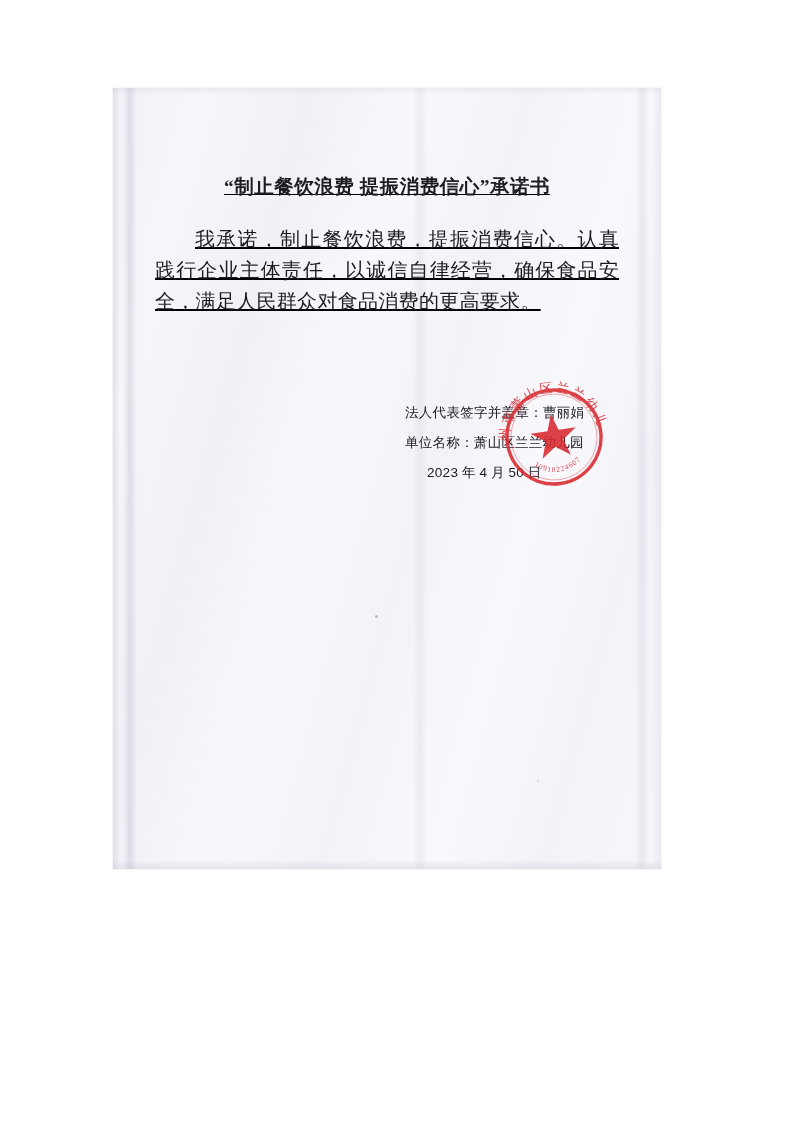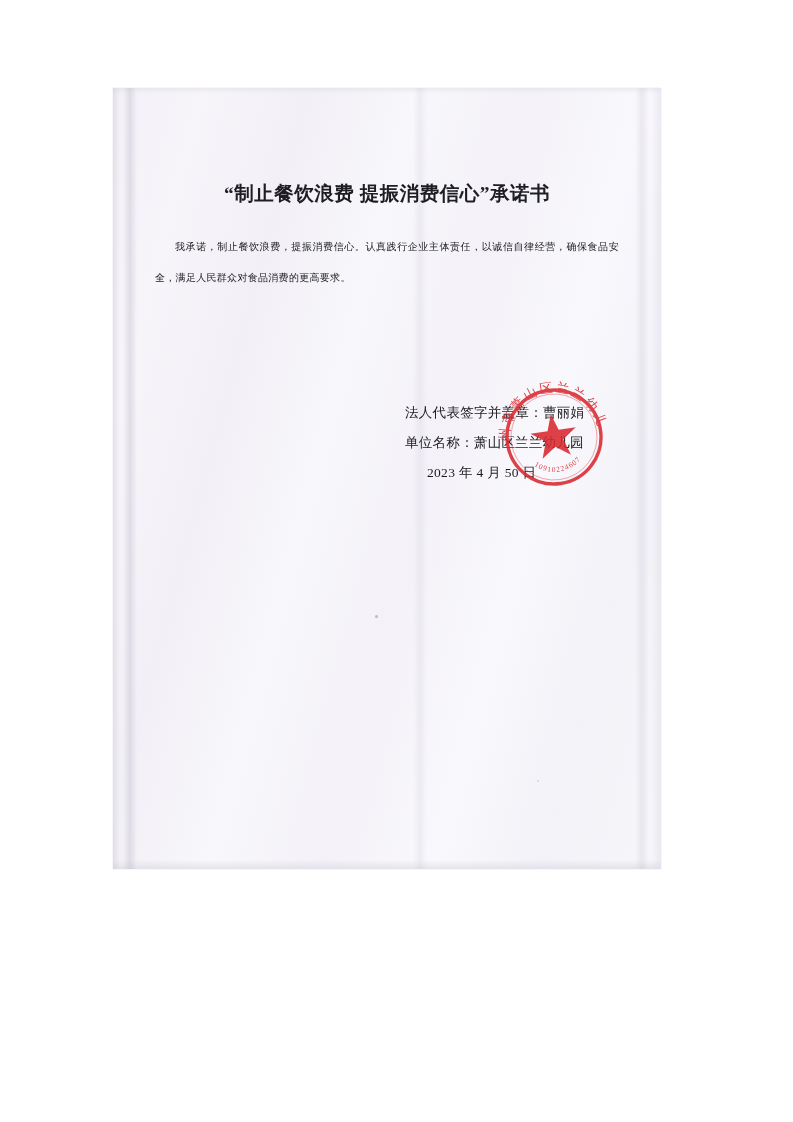--- a/index.html
+++ b/index.html
@@ -54,34 +54,35 @@
     pointer-events: none;
   }
   .fold-a { left: 10px; }
   .fold-b { left: 300px; opacity: .45; }
   .fold-c { right: 12px; opacity: .6; }
 
   
   .doc-body {
     position: absolute;
     left: 0; right: 0; top: 0;
-    padding: 14px 42px;
+    padding: 7px 42px;
+    text-decoration: underline;
   }
   .doc-title {
     margin-top: 78px;
     text-align: center;
     font-size: 19.5px;
     font-weight: bold;
     letter-spacing: 0.5px;
     color: #1d1d22;
     font-family: "Liberation Serif", "DejaVu Serif", serif;
   }
   .doc-para {
     margin-top: 24px;
-    font-size: 10px;
+    font-size: 20px;
     line-height: 31px;
     color: #1b1b20;
     text-align: justify;
     text-indent: 2em;
     letter-spacing: 0.3px;
   }
 
   
   .sign-block {
     position: absolute;
@@ -94,21 +95,21 @@
     letter-spacing: 0.3px;
   }
   .sign-line { white-space: nowrap; }
   .sign-line .filled {
     letter-spacing: 0.2px;
   }
   .date-line {
     padding-left: 22px;
     white-space: nowrap;
   }
-  .date-line .num { font-family: Liberation Serif, serif; text-align: center; }
+  .date-line .num { font-family: Liberation Sans, sans-serif; text-align: center; }
 
   
   .seal {
     position: absolute;
     left: 380px;
     top: 288px;
     width: 122px;
     height: 122px;
     pointer-events: none;
   }

